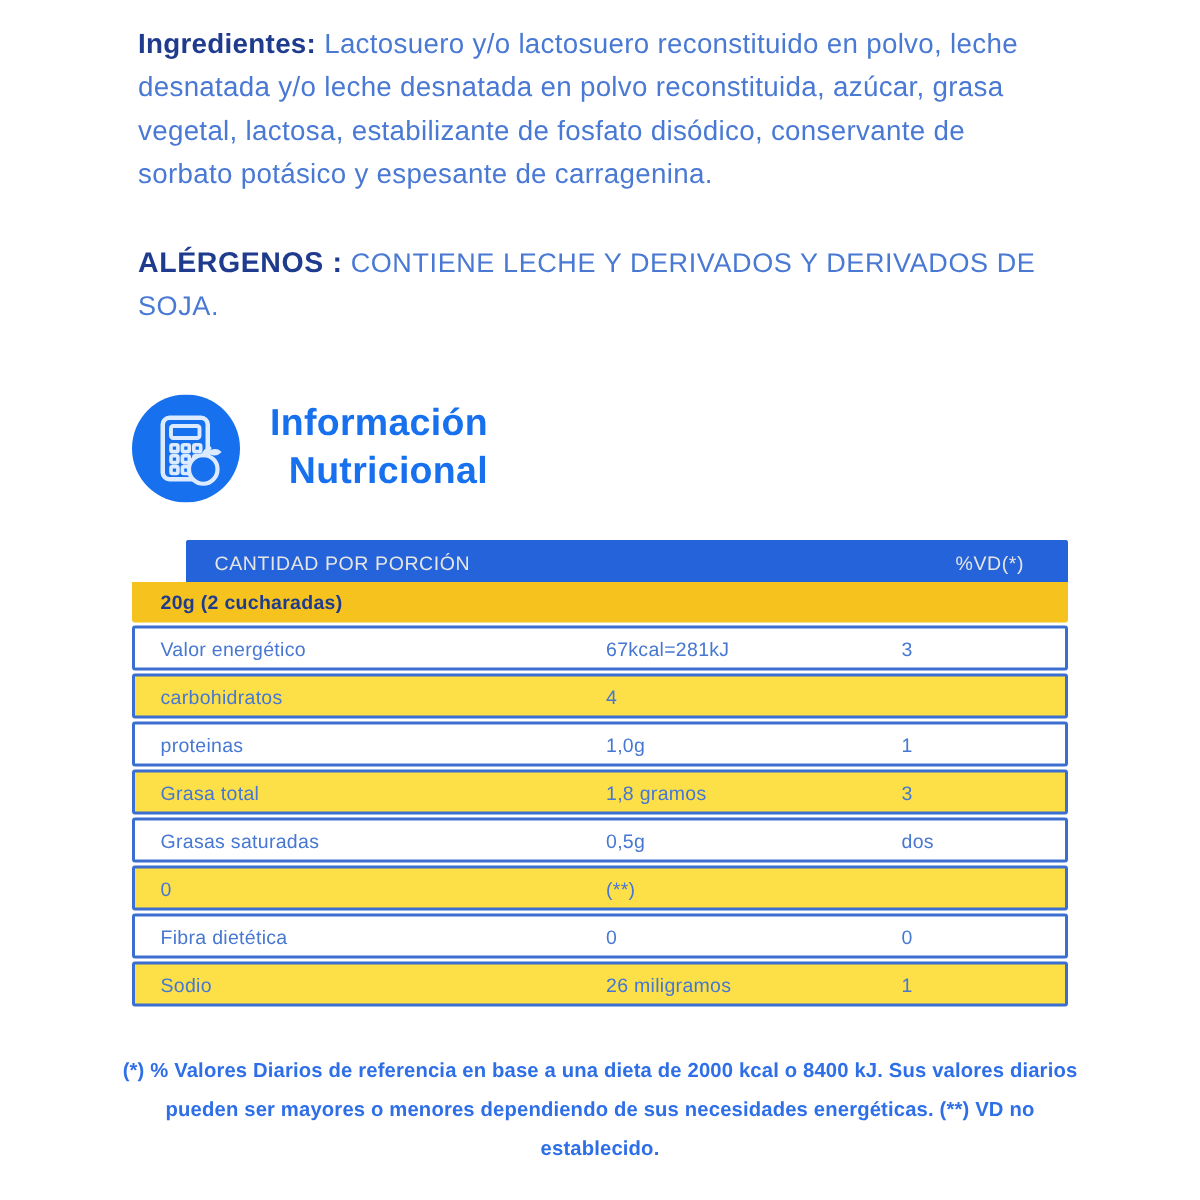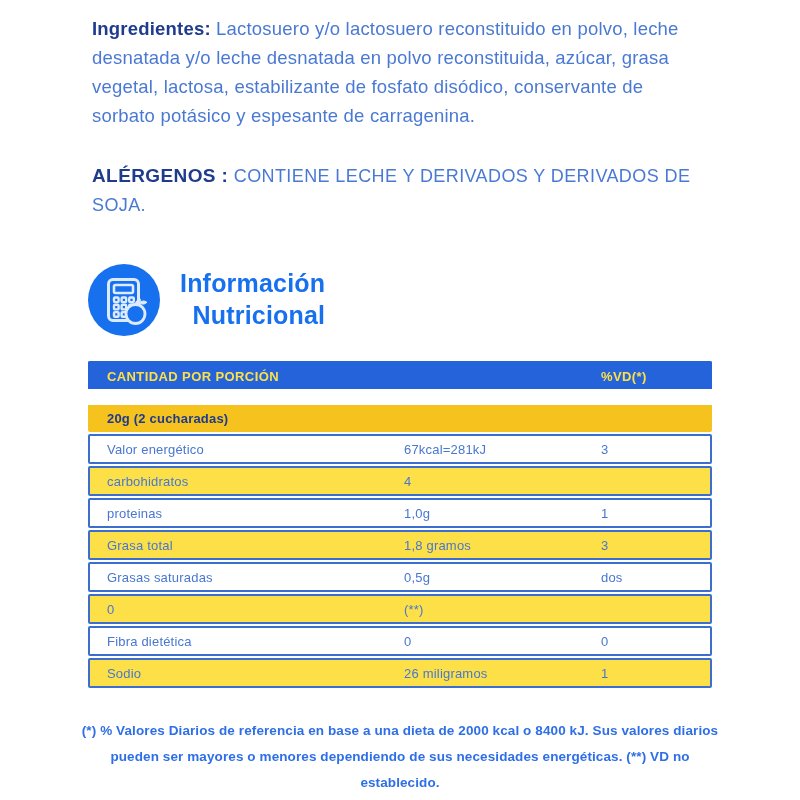--- a/index.html
+++ b/index.html
@@ -54,29 +54,29 @@
     border:2px solid #3b6ecf;
     border-radius:2px;
     padding-left:17px;
     margin-top:2px;
     font-size:13px;
     color:#4677d2;
     letter-spacing:0.2px;
   }
   .nrow-header {
     background:#2463d9; border-color:#2463d9;
-    color:#fde047; font-weight:bold;
+    color:#e5e5e5; font-weight:normal;
     min-height:28px; margin-top:0; letter-spacing:0.4px;
-    border-bottom:none; border-radius:2px 2px 0 0;
+    border-bottom:none; border-radius:2px 2px 0 0;margin-left:36px;
   }
   .nrow-header .c1 { grid-column:1 / span 2; }
   .nrow-portion {
     background:#f6c21e; border-color:#f6c21e;
     color:#1f3b8e; font-weight:bold;
-    min-height:27px; margin-top:16px; border-radius:0 0 2px 2px;
+    min-height:27px; margin-top:0; border-radius:0 0 2px 2px;
   }
   .nrow-data.alt { background:#fde047; }
   .nrow-data { background:#ffffff; }
 
   
   .footnote {
     margin:30px auto 0; width:660px;
     text-align:center;
     font-size:13.5px; font-weight:bold;
     line-height:26px; color:#2e6fe8;

